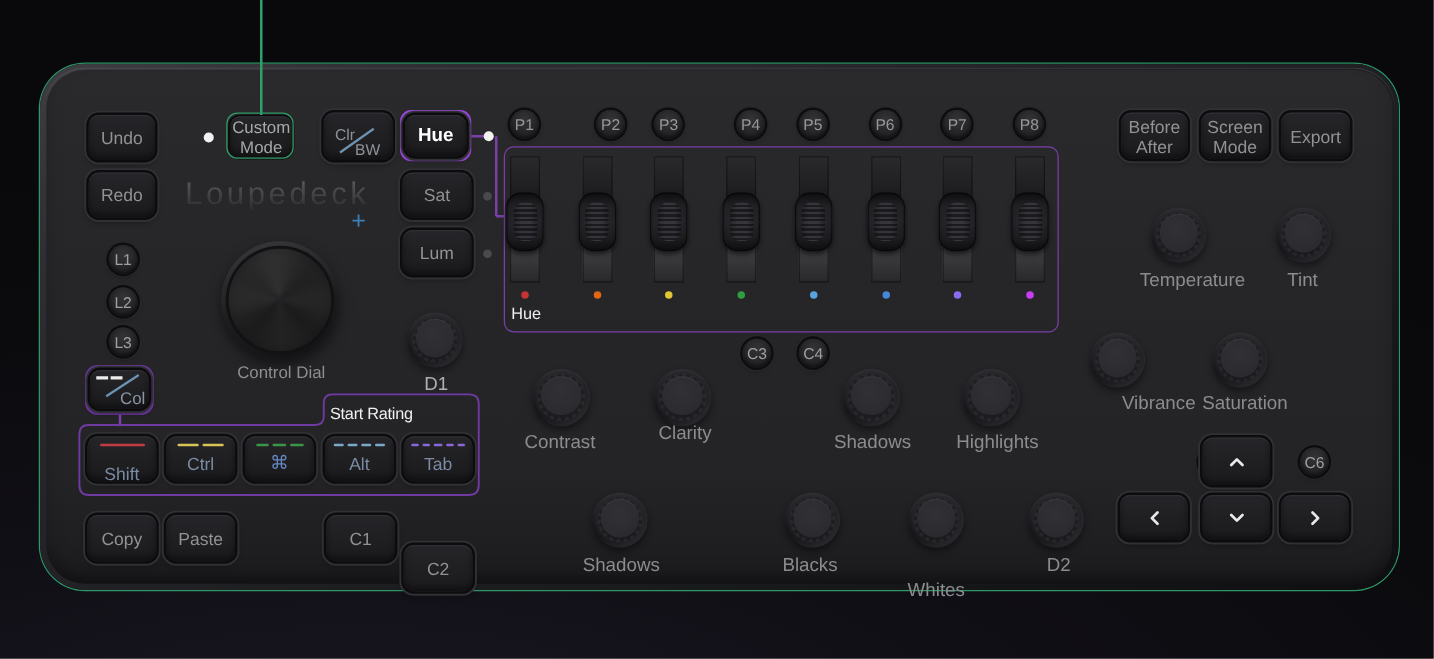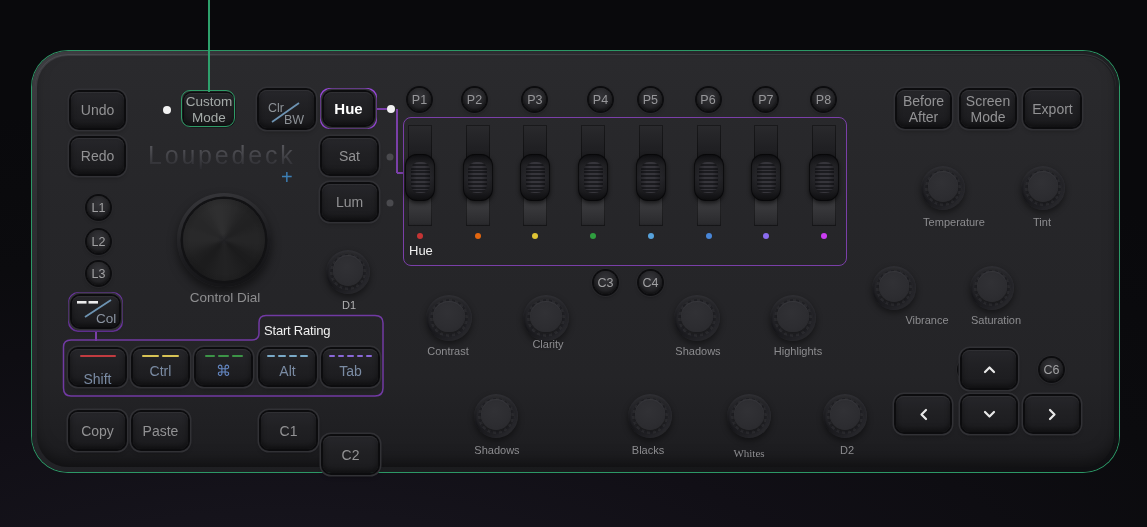--- a/index.html
+++ b/index.html
@@ -29,21 +29,21 @@
 
 .knob{position:absolute;border-radius:50%;
   background:radial-gradient(circle at 50% 44%, #2c2c2f 0%, #29292c 46%, #232327 57%, #131316 71%, #0c0c0e 87%, #111114 100%);
   box-shadow:0 3px 6px rgba(0,0,0,0.45), inset 0 2px 2px rgba(90,90,97,0.22), inset -3px -5px 4px -3px rgba(150,150,160,0.18);}
 .knob::before{content:"";position:absolute;left:8%;top:8%;width:84%;height:84%;border-radius:50%;
   background:repeating-conic-gradient(#2b2b2f 0deg 10deg,#202024 10deg 20deg);
   -webkit-mask:radial-gradient(circle, transparent 0 58%, #000 62% 80%, transparent 84%);}
 .knob::after{content:"";position:absolute;left:15.5%;top:12%;width:69%;height:69%;border-radius:50%;
   background:radial-gradient(circle at 46% 38%, #313135 0%, #2d2d31 55%, #28282c 100%);
   box-shadow:0 2px 3px rgba(0,0,0,0.35), inset 0 1px 1px rgba(125,125,133,0.12);}
-.lbl{position:absolute;color:#8c8c8f;font-size:11px;white-space:nowrap;transform:translateX(-50%);}
+.lbl{position:absolute;color:#8c8c8f;font-size:15px;white-space:nowrap;transform:translateX(-50%);}
 
 .slider{position:absolute;width:24px;height:101px;top:125px;
   background:linear-gradient(180deg,#2a2a2d 0%,#222225 18%,#18181b 44%,#141417 46%,#3b3b3e 47%,#38383b 82%,#2b2b2e 97%,#232326 100%);
   box-shadow:inset 0 0 0 1px rgba(0,0,0,0.4);}
 .thumb{position:absolute;left:-3px;top:29px;width:30px;height:47px;border-radius:12px;
   background:linear-gradient(180deg,#101013 0%,#222225 24%,#26262a 50%,#1e1e21 76%,#0f0f11 100%);
   box-shadow:0 2px 4px rgba(0,0,0,0.6), inset 0 0 0 1px rgba(5,5,7,0.7), inset 0 0 5px rgba(0,0,0,0.4);}
 .thumb::after{content:"";position:absolute;left:5.5px;right:5.5px;top:8px;bottom:8px;border-radius:8px;
   background:linear-gradient(90deg, rgba(10,10,12,0.4), rgba(10,10,12,0) 30%, rgba(10,10,12,0) 70%, rgba(10,10,12,0.4)),
    repeating-linear-gradient(180deg,#36353b 0px,#36353b 1.8px,#1b1b1f 1.8px,#1b1b1f 3.8px);}
@@ -167,30 +167,30 @@
 <div class="knob" style="left:674px;top:295px;width:46px;height:46px;"></div>
 <div class="lbl" style="left:698px;top:345px;">Shadows</div>
 <div class="knob" style="left:770px;top:295px;width:46px;height:46px;"></div>
 <div class="lbl" style="left:798px;top:345px;">Highlights</div>
 
 <div class="knob" style="left:474px;top:394px;width:44px;height:44px;"></div>
 <div class="lbl" style="left:497px;top:444px;">Shadows</div>
 <div class="knob" style="left:628px;top:394px;width:44px;height:44px;"></div>
 <div class="lbl" style="left:648px;top:444px;">Blacks</div>
 <div class="knob" style="left:727px;top:394px;width:44px;height:44px;"></div>
-<div class="lbl" style="left:749px;top:447px;font-family:Liberation Serif, serif;">Whites</div>
+<div class="lbl" style="left:749px;top:464px;">Whites</div>
 <div class="knob" style="left:823px;top:394px;width:44px;height:44px;"></div>
 <div class="lbl" style="left:847px;top:444px;">D2</div>
 
 <div class="circ" style="left: 408px; top: 88px; width: 23px; height: 23px; color: rgb(151, 151, 154);">P1</div>
 <div class="slider" style="left: 408px;">
     <div class="thumb"></div>
   </div>
 <div class="dot" style="left: 420px; top: 236px; background: rgb(197, 52, 52);"></div>
-<div class="circ" style="left: 463px; top: 88px; width: 23px; height: 23px; color: rgb(151, 151, 154);">P2</div>
+<div class="circ" style="left: 477px; top: 88px; width: 23px; height: 23px; color: rgb(151, 151, 154);">P2</div>
 <div class="slider" style="left: 465.7px;">
     <div class="thumb"></div>
   </div>
 <div class="dot" style="left: 477.7px; top: 236px; background: rgb(226, 102, 15);"></div>
 <div class="circ" style="left: 523.4px; top: 88px; width: 23px; height: 23px; color: rgb(151, 151, 154);">P3</div>
 <div class="slider" style="left: 523.4px;">
     <div class="thumb"></div>
   </div>
 <div class="dot" style="left: 535.4px; top: 236px; background: rgb(224, 197, 53);"></div>
 <div class="circ" style="left: 589px; top: 88px; width: 23px; height: 23px; color: rgb(151, 151, 154);">P4</div>

